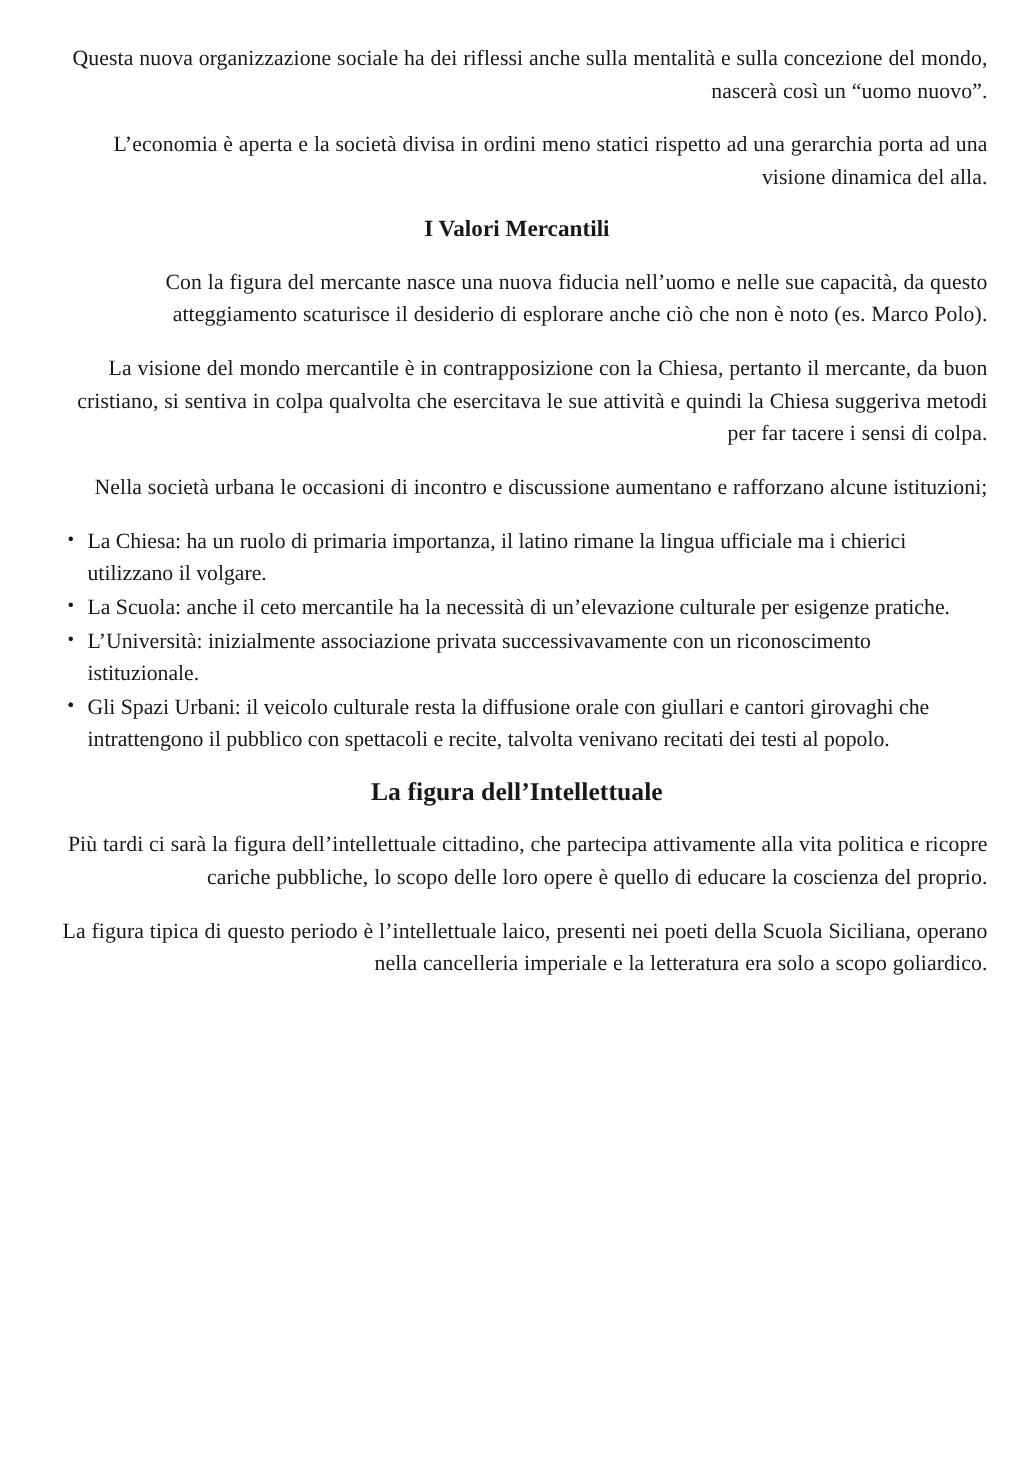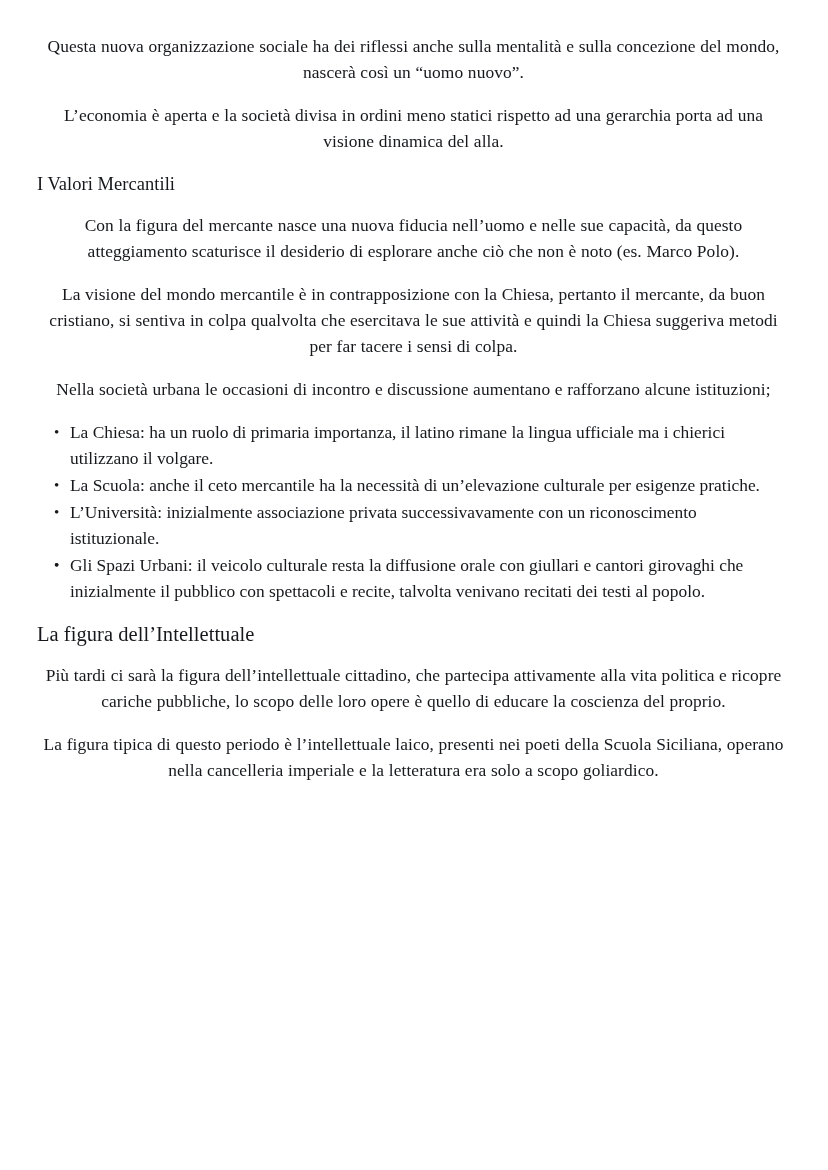--- a/index.html
+++ b/index.html
@@ -22,29 +22,30 @@
     padding: 33px 38px 0 37px;
     background: #ffffff;
   }
   .doc {
     width: 753px;
   }
   p.para {
     margin: 0 0 17px 0;
     font-size: 17.4px;
     line-height: 26px;
-    text-align: center;
+    text-align: right;
     letter-spacing: 0.005em;
     word-spacing: 0.01em;
   }
   h2.heading {
     margin: 0 0 15px 0;
-    font-weight: 400;
+    font-weight: 700;
     line-height: 26px;
     letter-spacing: 0.002em;
+    text-align: center;
   }
   h2.heading.small {
     font-size: 18.5px;
   }
   h2.heading.large {
     font-size: 20.5px;
   }
   ul.bullets {
     margin: 0 0 17px 0;
     padding: 0;
@@ -74,19 +75,19 @@
       <p class="para">L’economia è aperta e la società divisa in ordini meno statici rispetto ad una gerarchia porta ad una visione dinamica del alla.</p>
       <h2 class="heading small">I Valori Mercantili</h2>
       <p class="para">Con la figura del mercante nasce una nuova fiducia nell’uomo e nelle sue capacità, da questo atteggiamento scaturisce il desiderio di esplorare anche ciò che non è noto (es. Marco Polo).</p>
       <p class="para">La visione del mondo mercantile è in contrapposizione con la Chiesa, pertanto il mercante, da buon cristiano, si sentiva in colpa qualvolta che esercitava le sue attività e quindi la Chiesa suggeriva metodi per far tacere i sensi di colpa.</p>
       <p class="para">Nella società urbana le occasioni di incontro e discussione aumentano e rafforzano alcune istituzioni;</p>
       <ul class="bullets">
         <li><span class="marker">•</span><span>La Chiesa: ha un ruolo di primaria importanza, il latino rimane la lingua ufficiale ma i chierici utilizzano il volgare.</span></li>
         <li><span class="marker">•</span><span>La Scuola: anche il ceto mercantile ha la necessità di un’elevazione culturale per esigenze pratiche.</span></li>
         <li><span class="marker">•</span><span>L’Università: inizialmente associazione privata successivavamente con un riconoscimento istituzionale.</span></li>
         <li><span class="marker">•</span></li>
-        <li><span class="marker">•</span><span>Gli Spazi Urbani: il veicolo culturale resta la diffusione orale con giullari e cantori girovaghi che inizialmente il pubblico con spettacoli e recite, talvolta venivano recitati dei testi al popolo.</span></li>
+        <li><span class="marker">•</span><span>Gli Spazi Urbani: il veicolo culturale resta la diffusione orale con giullari e cantori girovaghi che intrattengono il pubblico con spettacoli e recite, talvolta venivano recitati dei testi al popolo.</span></li>
       </ul>
       <h2 class="heading large">La figura dell’Intellettuale</h2>
       <p class="para">Più tardi ci sarà la figura dell’intellettuale cittadino, che partecipa attivamente alla vita politica e ricopre cariche pubbliche, lo scopo delle loro opere è quello di educare la coscienza del proprio.</p>
       <p class="para">La figura tipica di questo periodo è l’intellettuale laico, presenti nei poeti della Scuola Siciliana, operano nella cancelleria imperiale e la letteratura era solo a scopo goliardico.</p>
     </div>
 </div>
 
 </body></html>

